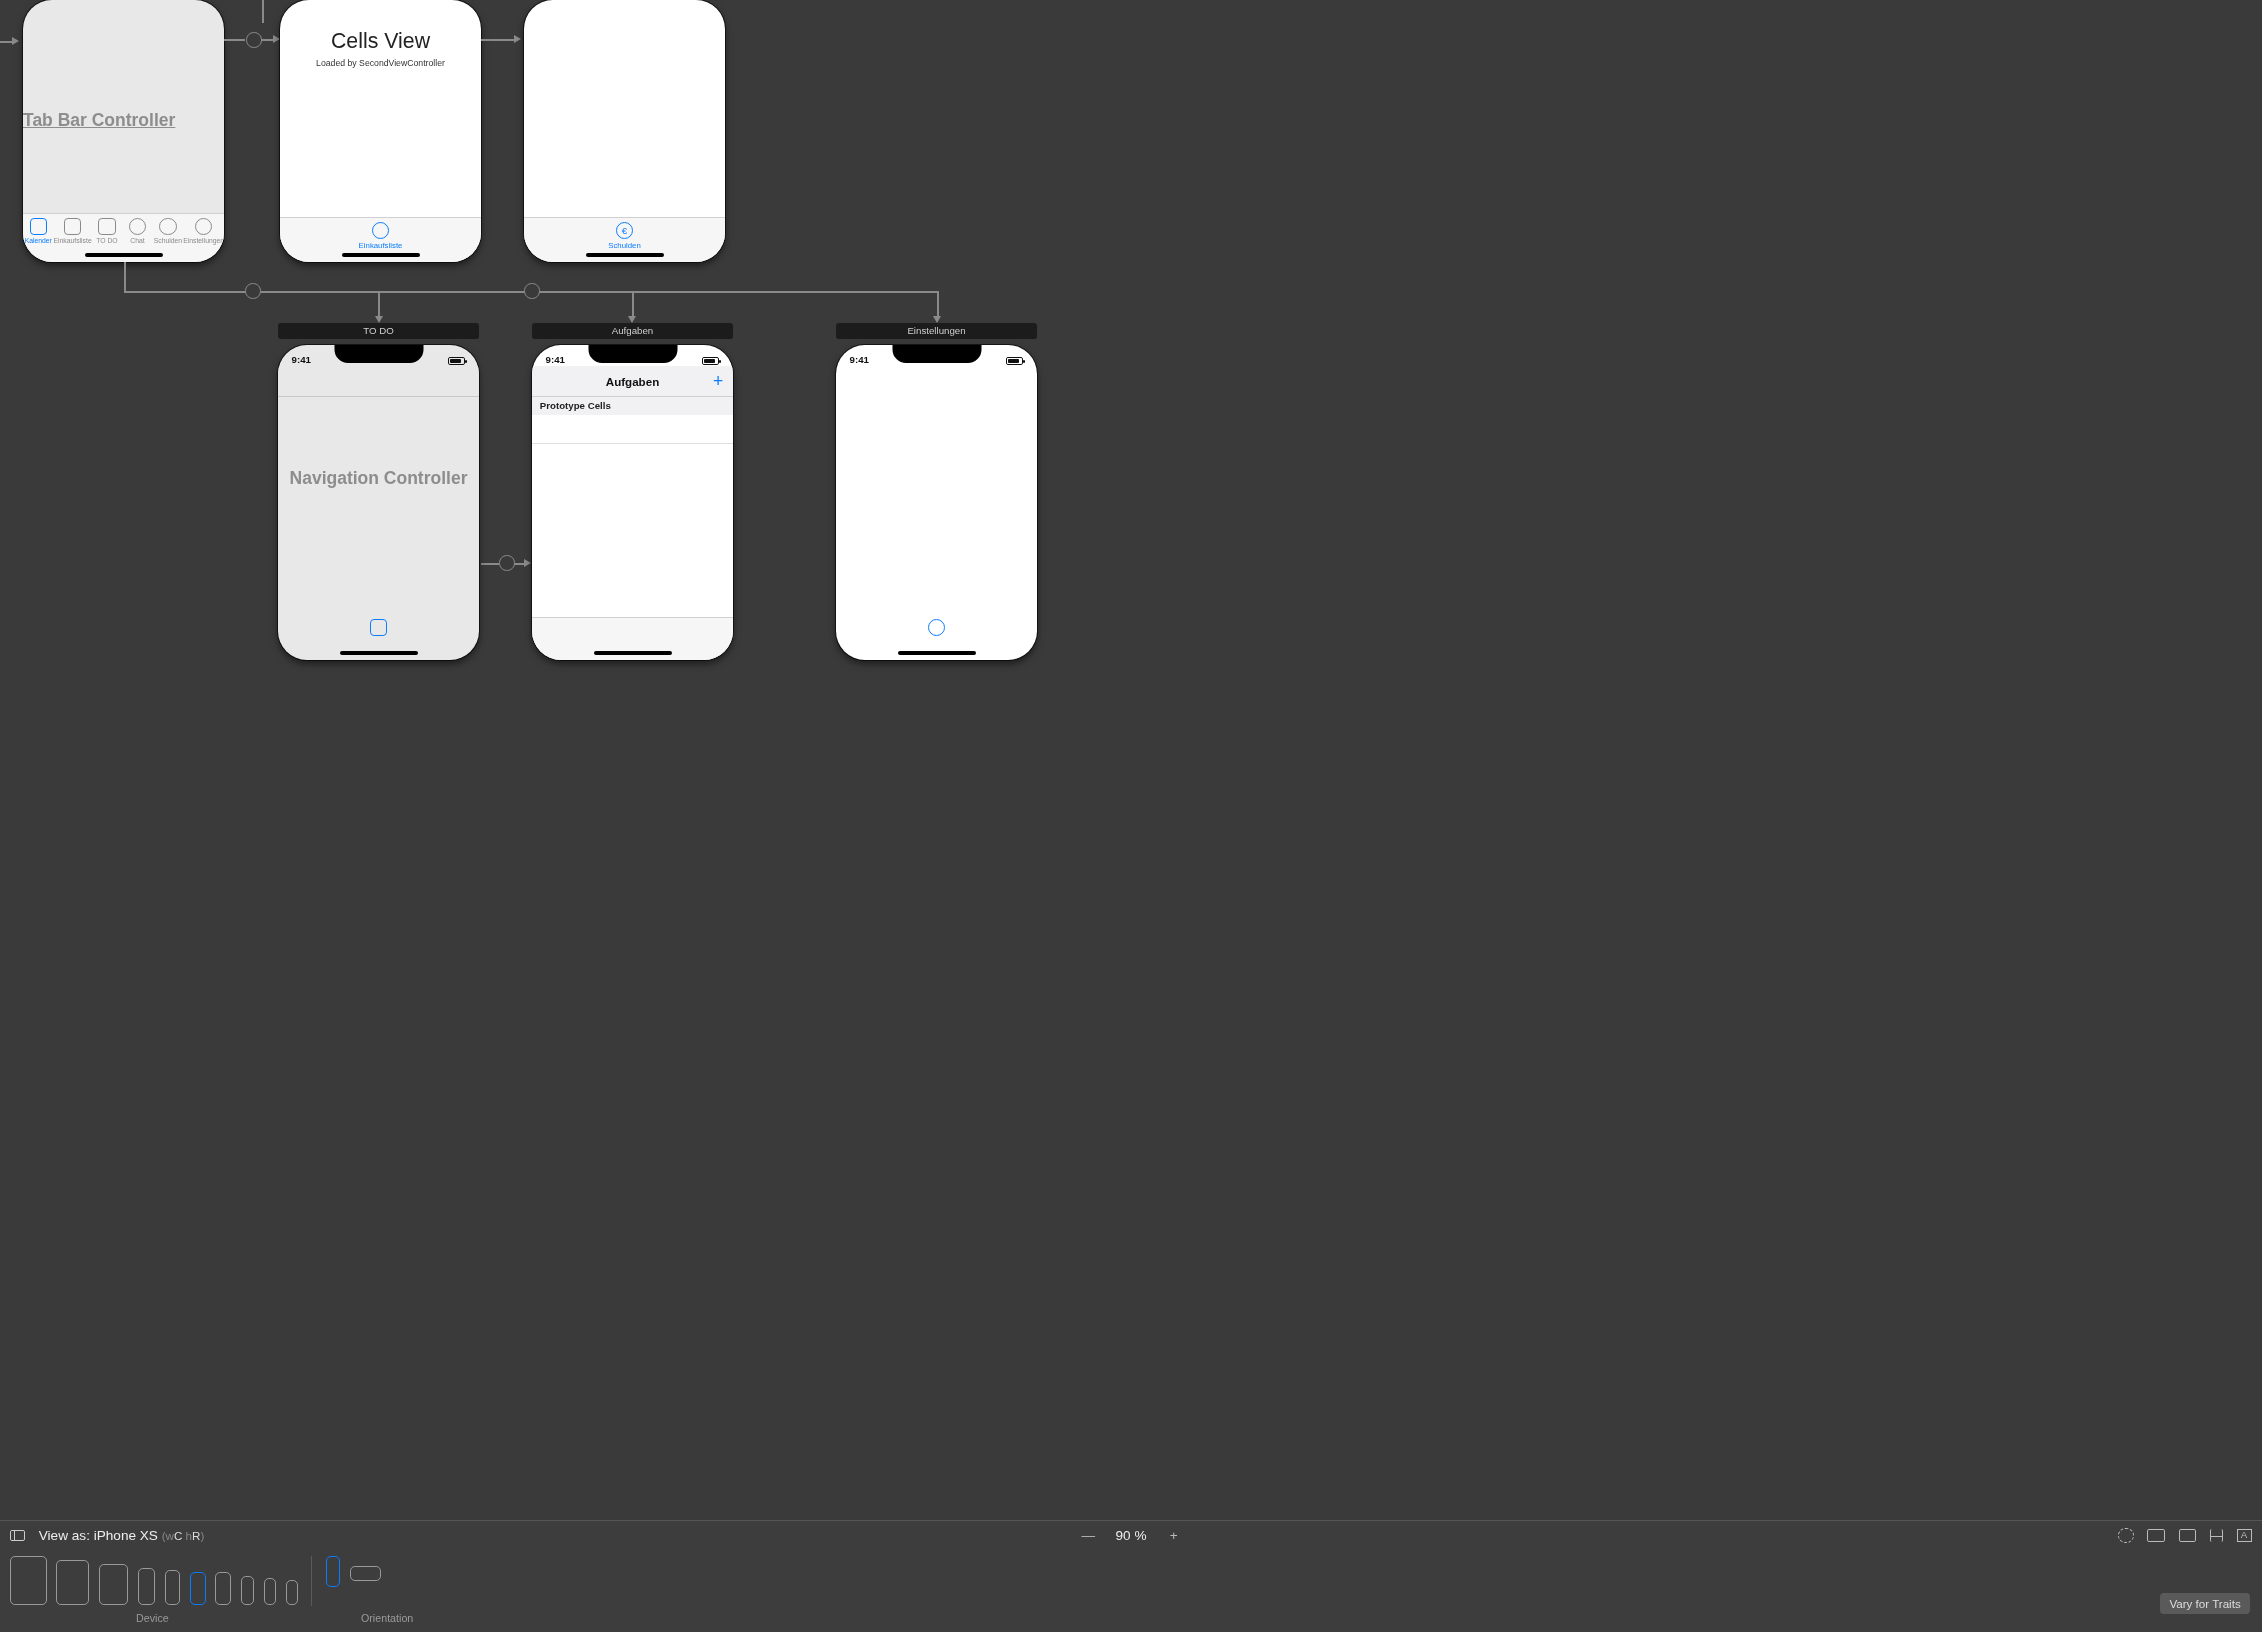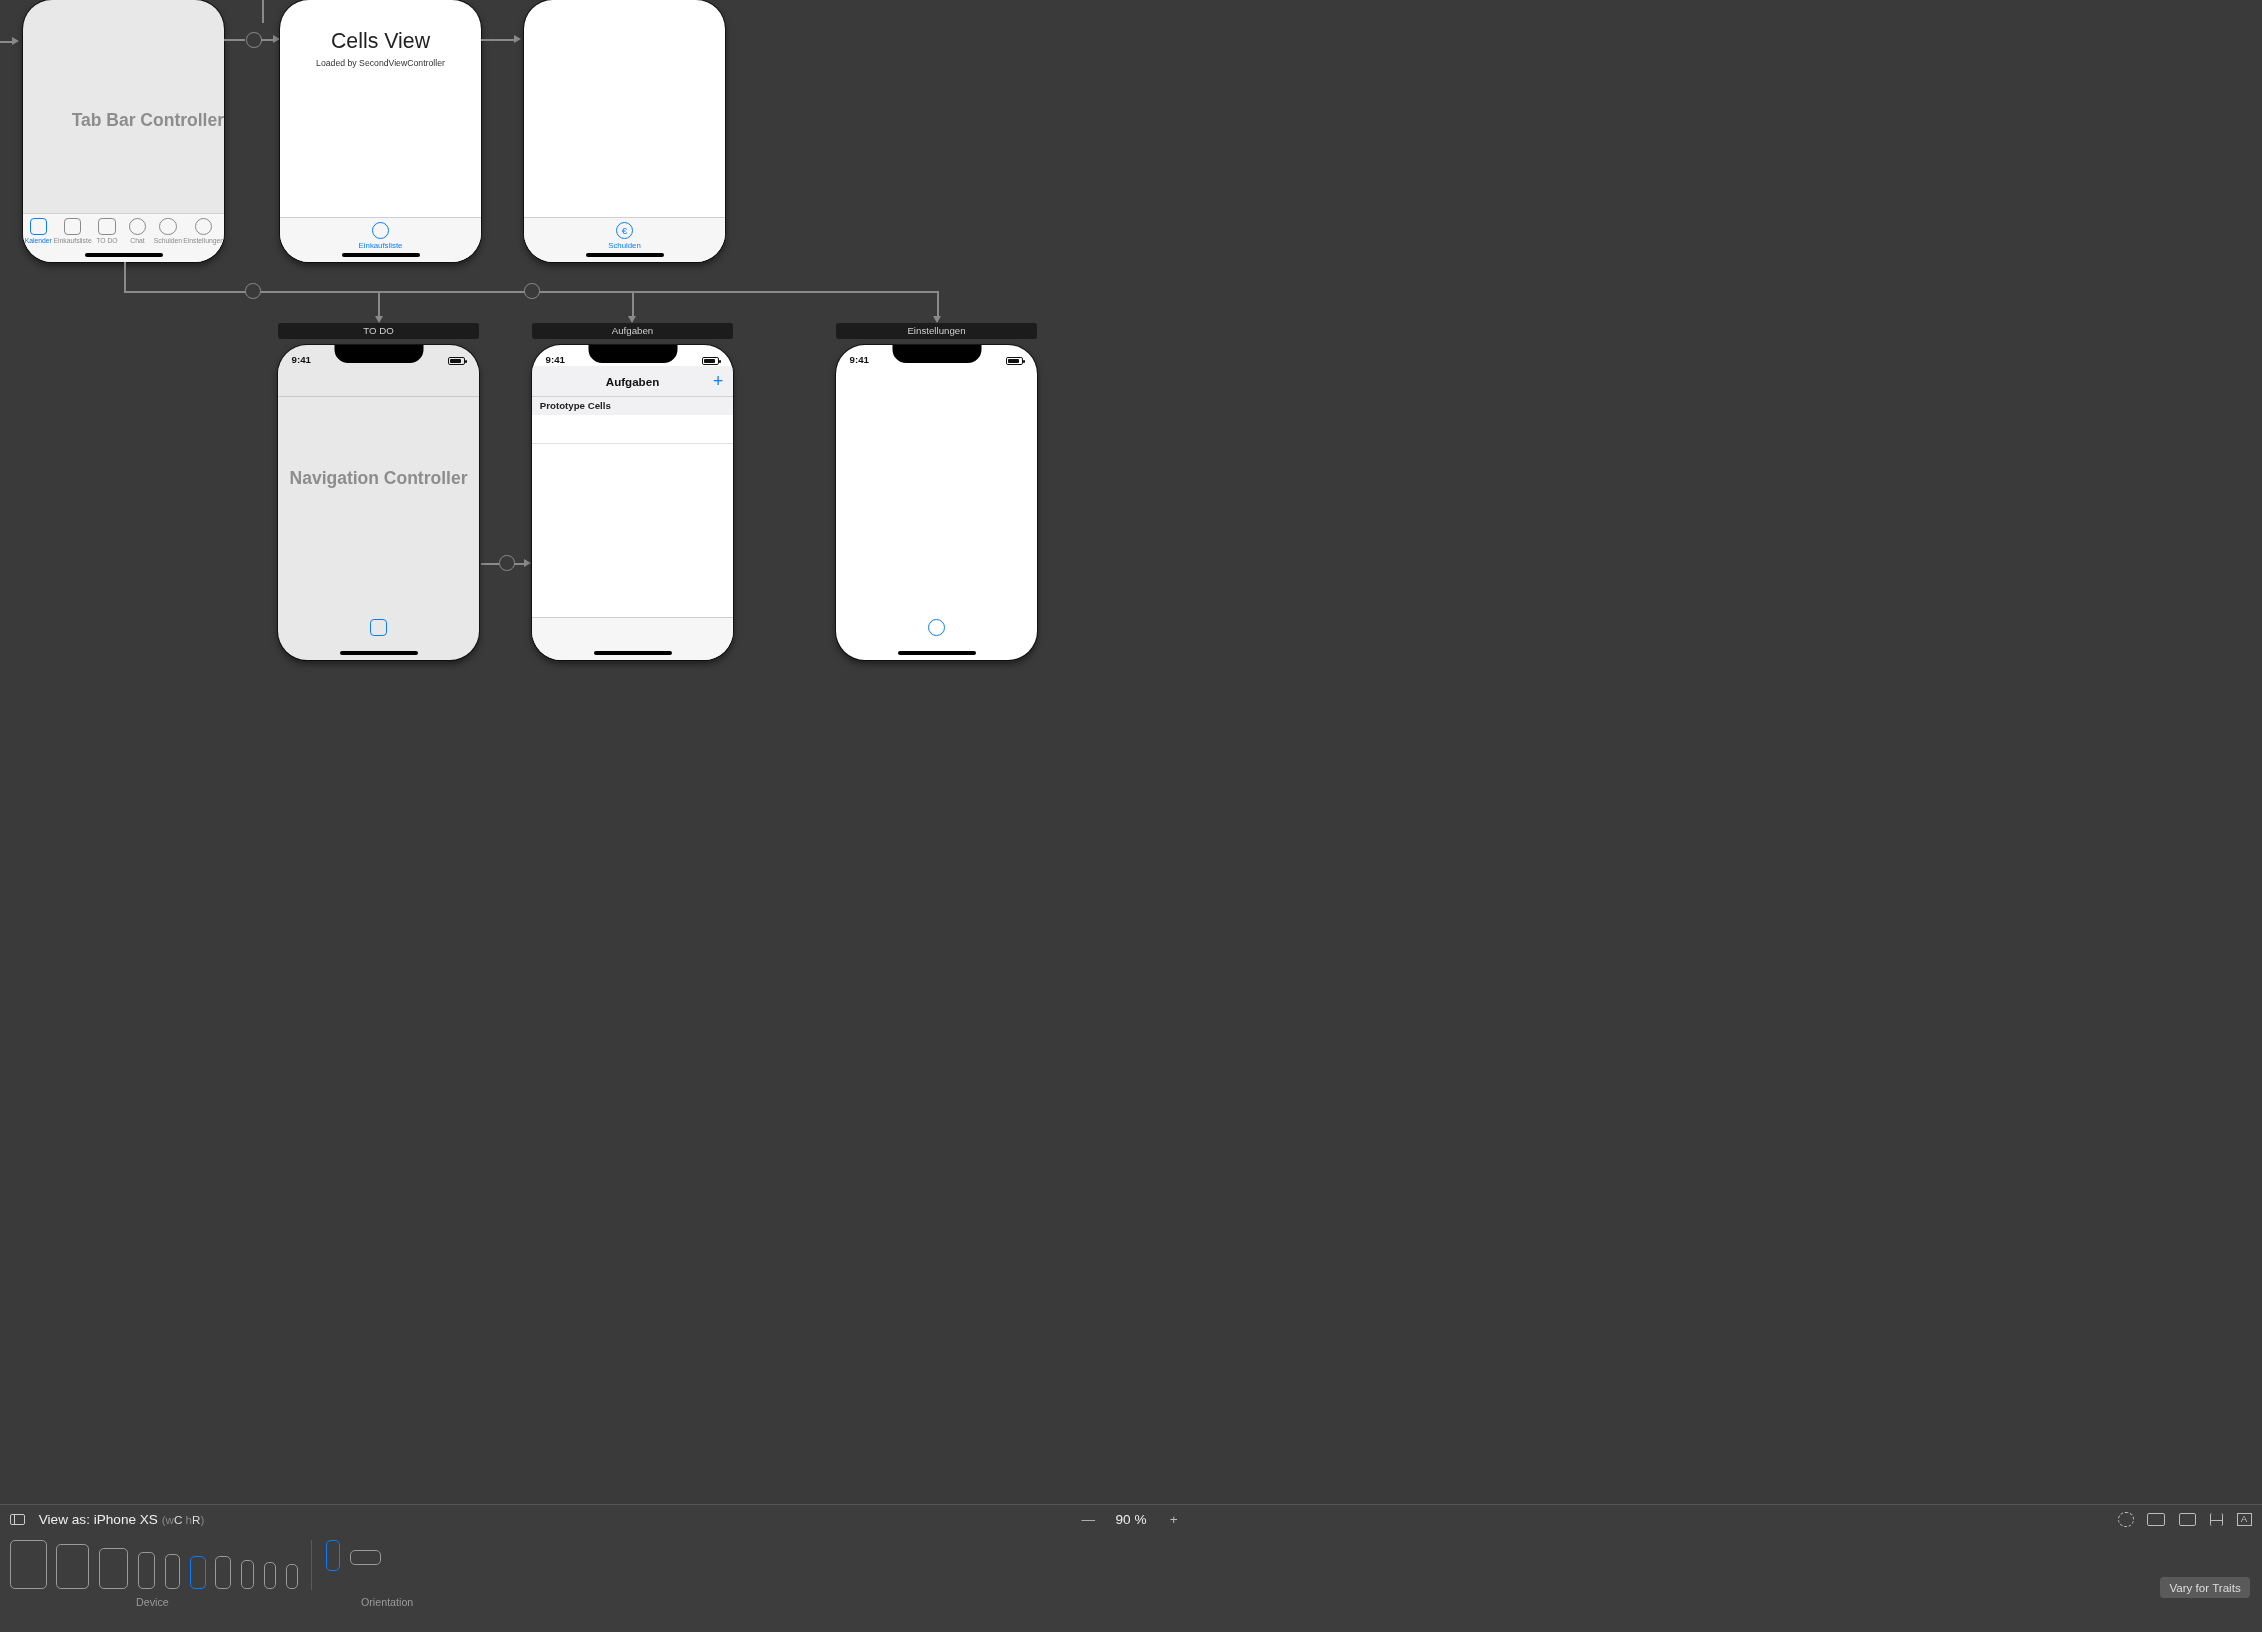--- a/index.html
+++ b/index.html
@@ -127,21 +127,21 @@
     background:#f6f6f7; border-top:1px solid #d0d0d3;
     display:flex; flex-direction:column; align-items:center; justify-content:flex-start;
     padding-top:3.9px; gap:1.9px; font-size:7.8px;
   }
   .single-tab.noborder { background:transparent; border:none; }
   .single-tab .ico { width:17.5px; height:17.5px; border:1.5px solid #0a7cff; border-radius:50%; display:flex; align-items:center; justify-content:center; color:#0a7cff; font-size:9.7px;}
   .single-tab .lbl { color:#0a7cff; }
 
   
   .bottombar {
-    position:absolute; left:0; right:0; bottom:0; height:128px;
+    position:absolute; left:0; right:0; bottom:0; height:112px;
     background:#3d3d3d; border-top:1px solid #555;
     color:#ddd;
   }
   .bb-top {
     height:29px; display:flex; align-items:center; padding:0 9.7px;
     position:relative;
   }
   .bb-docicon {
     width:15.5px; height:11.6px; border:1.5px solid #ccc; border-radius:1.9px; position:relative; margin-right:13.6px;
   }
@@ -181,21 +181,21 @@
 </style>
 </head>
 <body>
 
 <div class="canvas">
 
   <div class="segue-arrow-r" style="left:11.6px; top:37px;"></div>
   <div class="segue-line" style="left:0; top:41px; width:11.6px; height:1.5px;"></div>
 
   <div class="phone grey short" style="left:23px; top:0;">
-    <div class="placeholder-center" style="top:9.7px;bottom:53px;justify-content:flex-end;padding-top:23px;">
+    <div class="placeholder-center" style="top:9.7px;bottom:53px;justify-content:flex-start;padding-top:23px;text-decoration:underline;">
       <span>Tab Bar Controller</span>
     </div>
     <div class="tabbar">
       <div class="tab sel">
         <span class="tab-icon"></span>
         <span>Kalender</span>
       </div>
       <div class="tab">
         <span class="tab-icon"></span>
         <span>Einkaufsliste</span>

